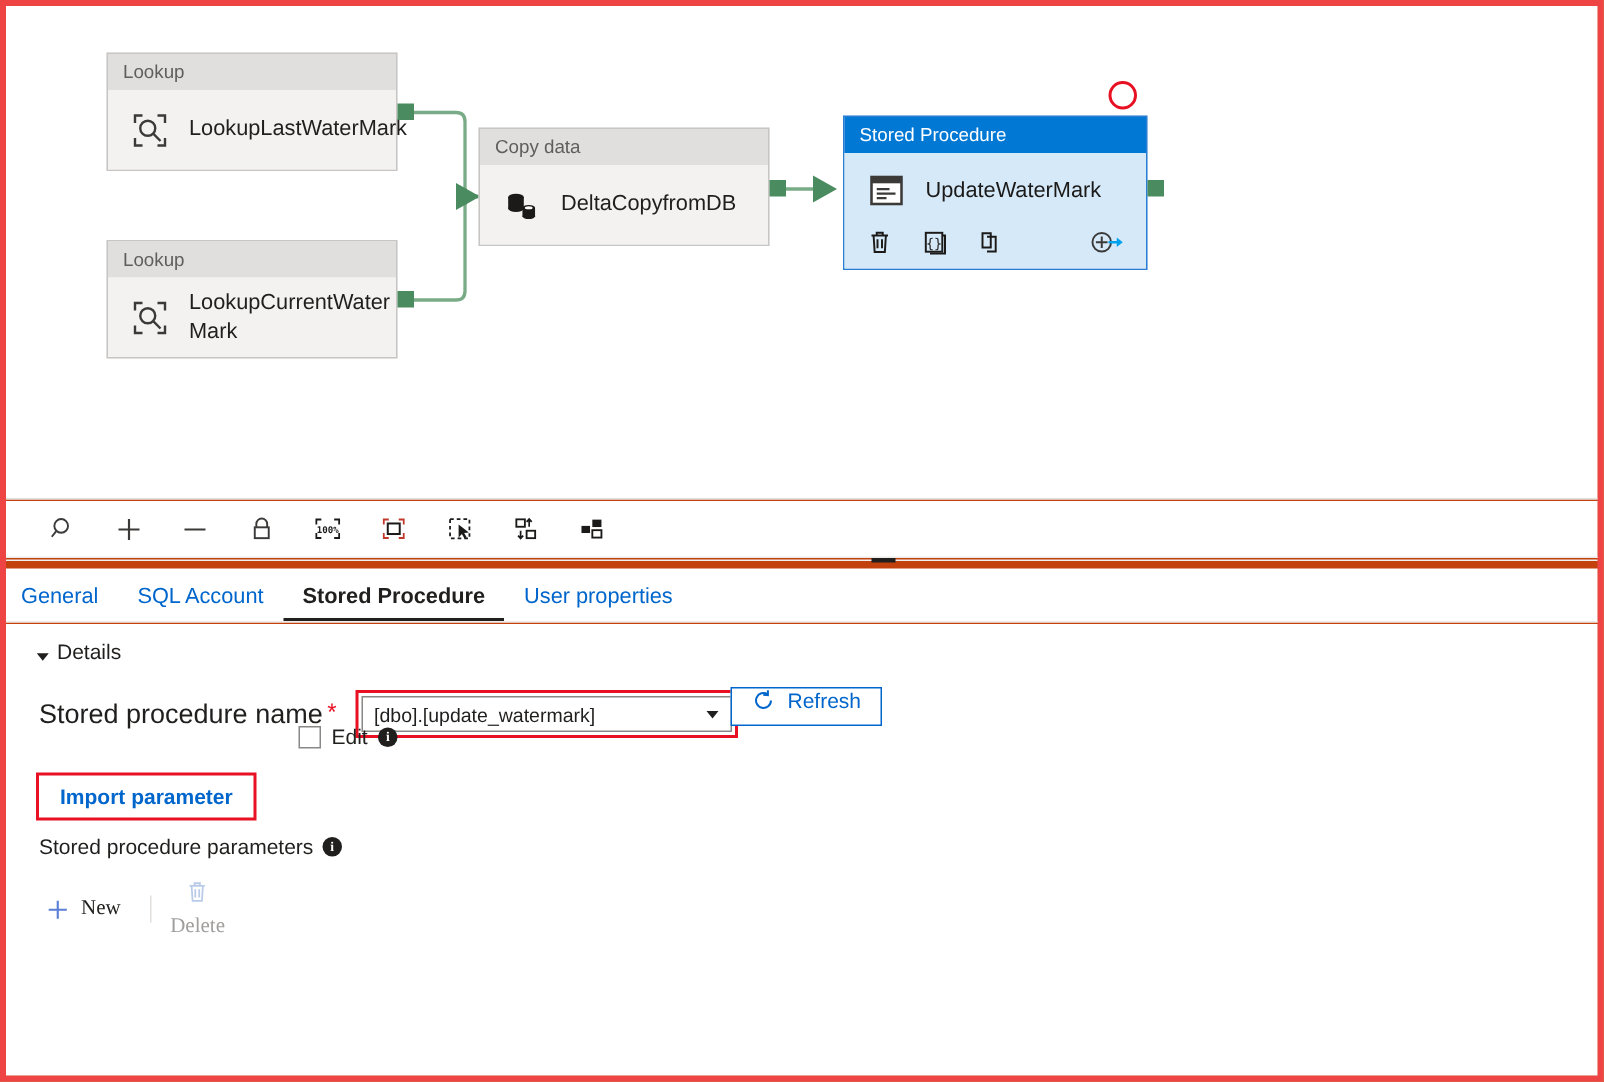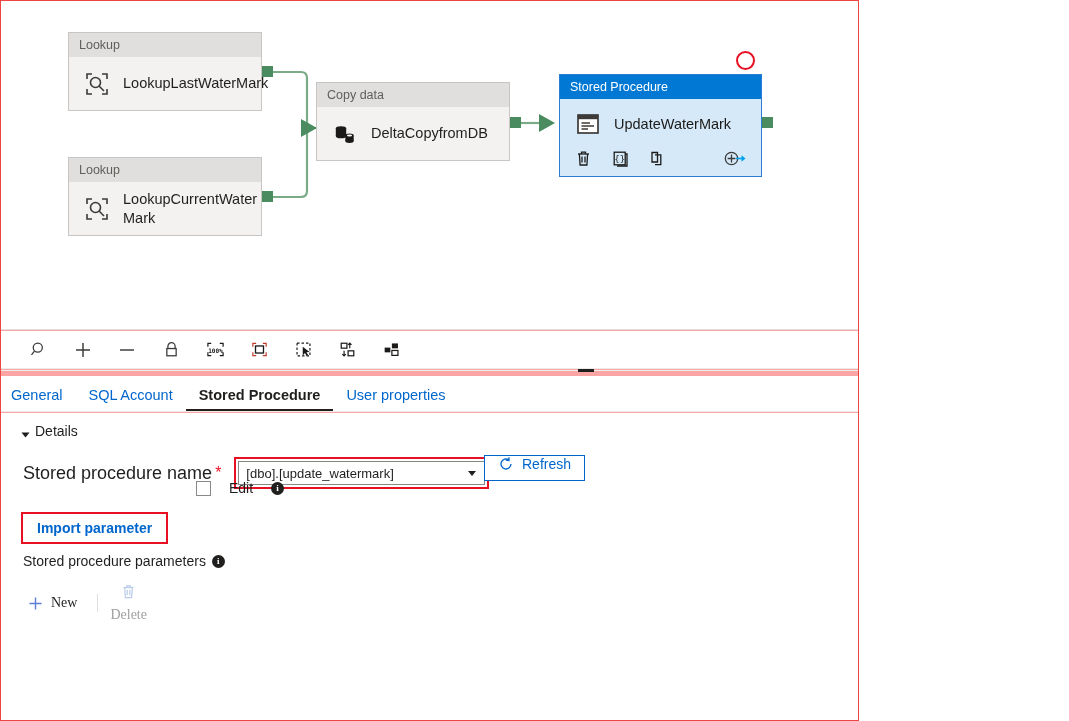--- a/index.html
+++ b/index.html
@@ -6,23 +6,23 @@
   html, body { margin: 0; padding: 0; }
   body {
     width: 1069px; height: 721px;
     font-family: "Liberation Sans", sans-serif;
     background: #ffffff;
     color: #323130;
     overflow: hidden;
   }
   #app {
     position: relative;
-    width: 859px; height: 721px;
-    border: 1px solid #ef4444;
-    background: #fca5a5;
+    width: 1069px; height: 721px;
+    border: 4px solid #ef4444;
+    background: #c2410c;
     overflow: hidden;
   }
 
   
   #canvas {
     position: absolute; left: 0; top: 0;
     width: 1067px; height: 329px;
     background: #ffffff;
     border-bottom: 1px solid #e1dfdd;
     overflow: hidden;
@@ -204,21 +204,21 @@
     background: #ffffff;
     color: #0066cc;
     font-size: 14px;
     display: flex; align-items: flex-start; justify-content: center;
     gap: 8px;
     cursor: pointer;
   }
 
   .edit-row {
     position: absolute; left: 195px; top: 479px;
-    display: flex; align-items: center; gap: 18px;
+    display: flex; align-items: center; gap: 7px;
   }
   .cb {
     width: 15px; height: 15px;
     border: 1px solid #8a8886;
     background: #ffffff;
     cursor: pointer;
     flex: 0 0 auto;
   }
   .lbl { font-size: 14px; color: #201f1e; }
 

